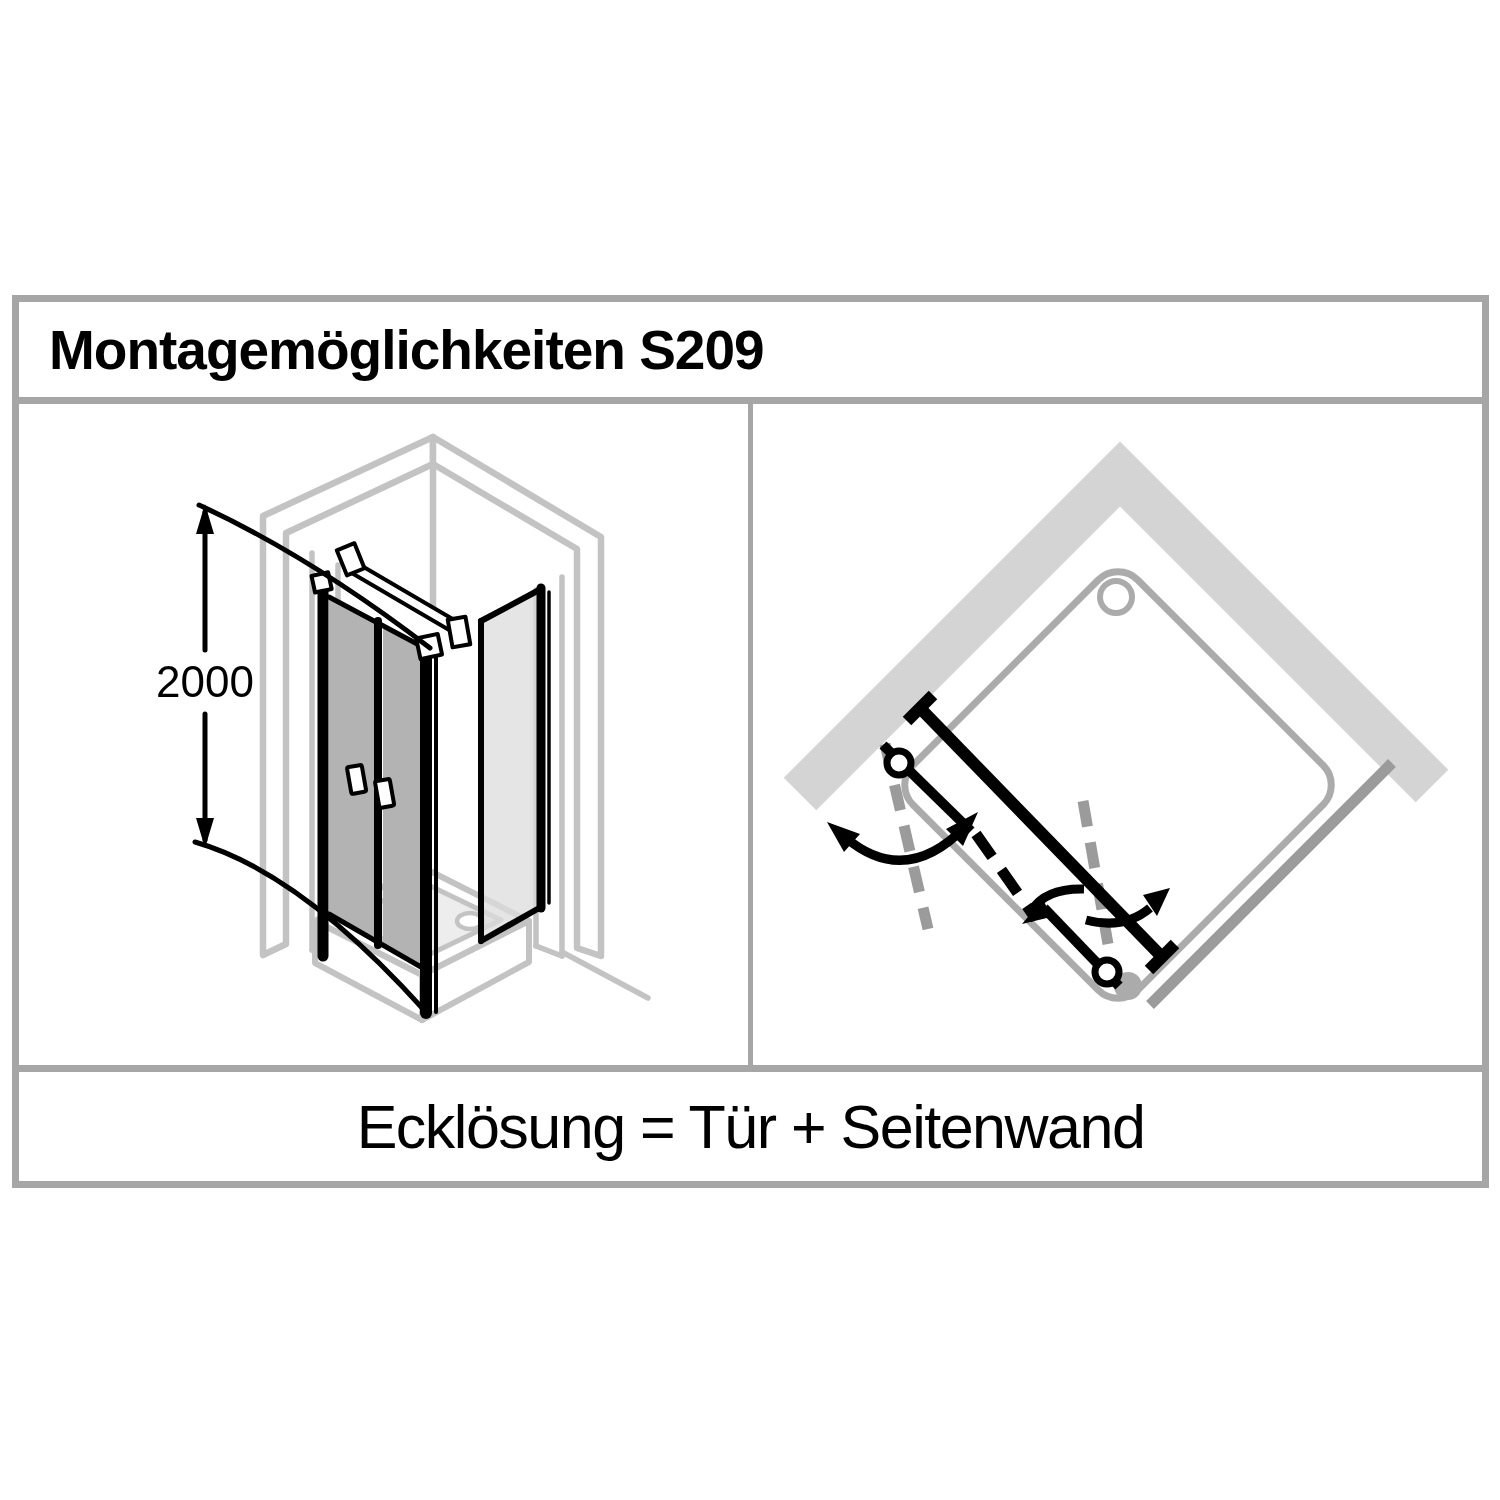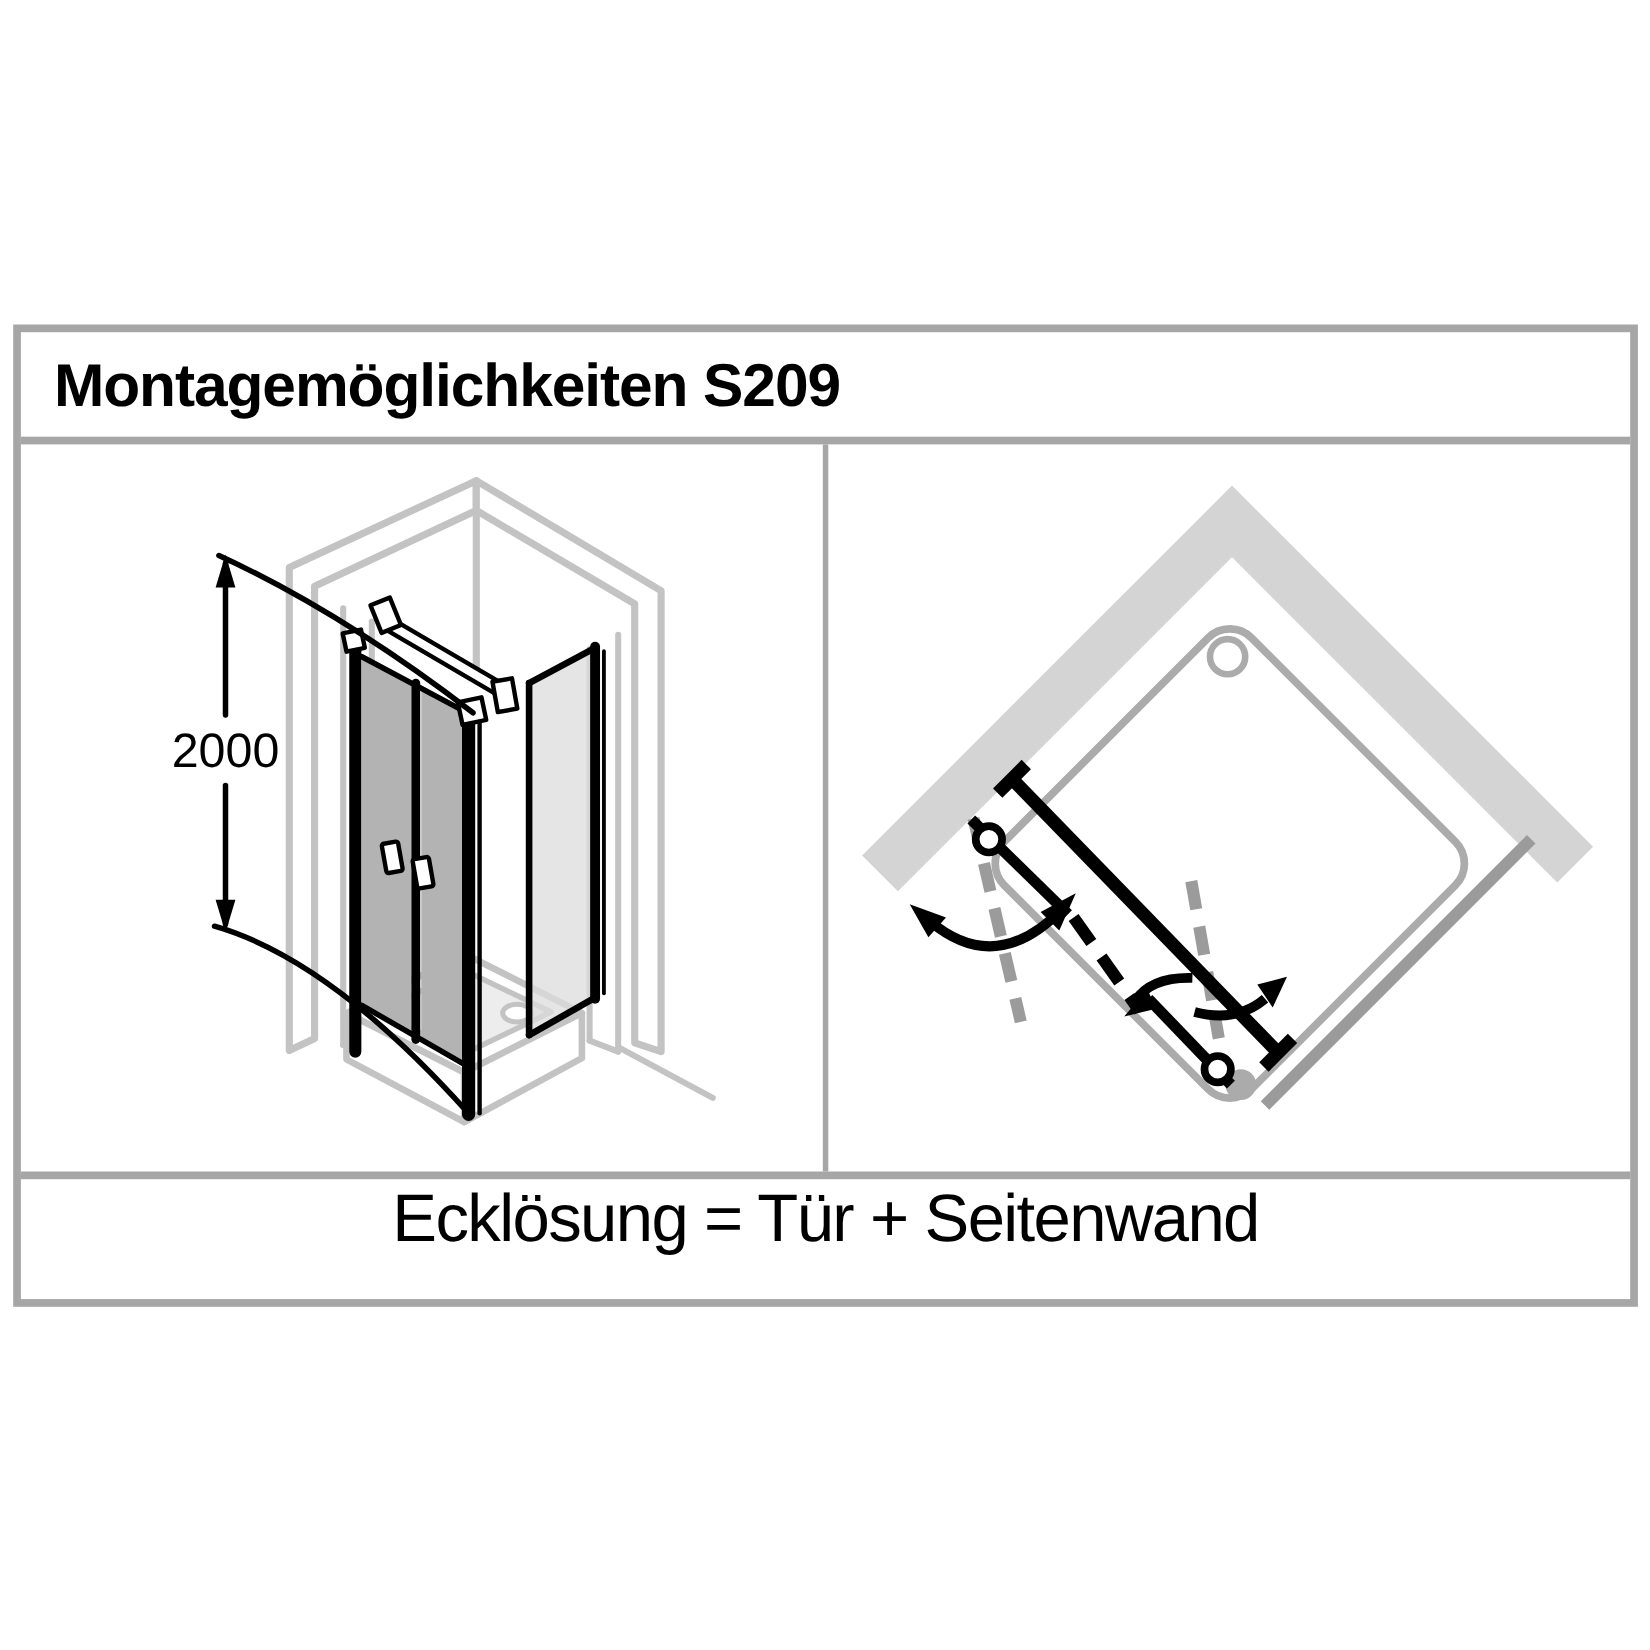--- a/index.html
+++ b/index.html
@@ -31,21 +31,21 @@
   .panel-body{
     position:relative;height:661px;border-bottom:7px solid var(--border);
   }
   .vdiv{
     position:absolute;left:729px;top:0;bottom:0;width:5px;background:var(--border);
   }
   .cell{position:absolute;top:0;bottom:0;}
   .cell.left{left:0;width:729px;}
   .cell.right{left:734px;right:0;}
   .panel-caption{
-    height:109px;display:flex;align-items:flex-start;justify-content:center;
+    height:109px;display:flex;align-items:center;justify-content:center;
   }
   .caption-text{
     font-size:61px;font-weight:normal;letter-spacing:-1.5px;white-space:nowrap;
   }
   svg.draw{position:absolute;left:0;top:0;pointer-events:none;}
   .dim-text{font-family:"Liberation Sans", sans-serif;font-size:44px;fill:#000;}
 </style>
 </head>
 <body>
 

